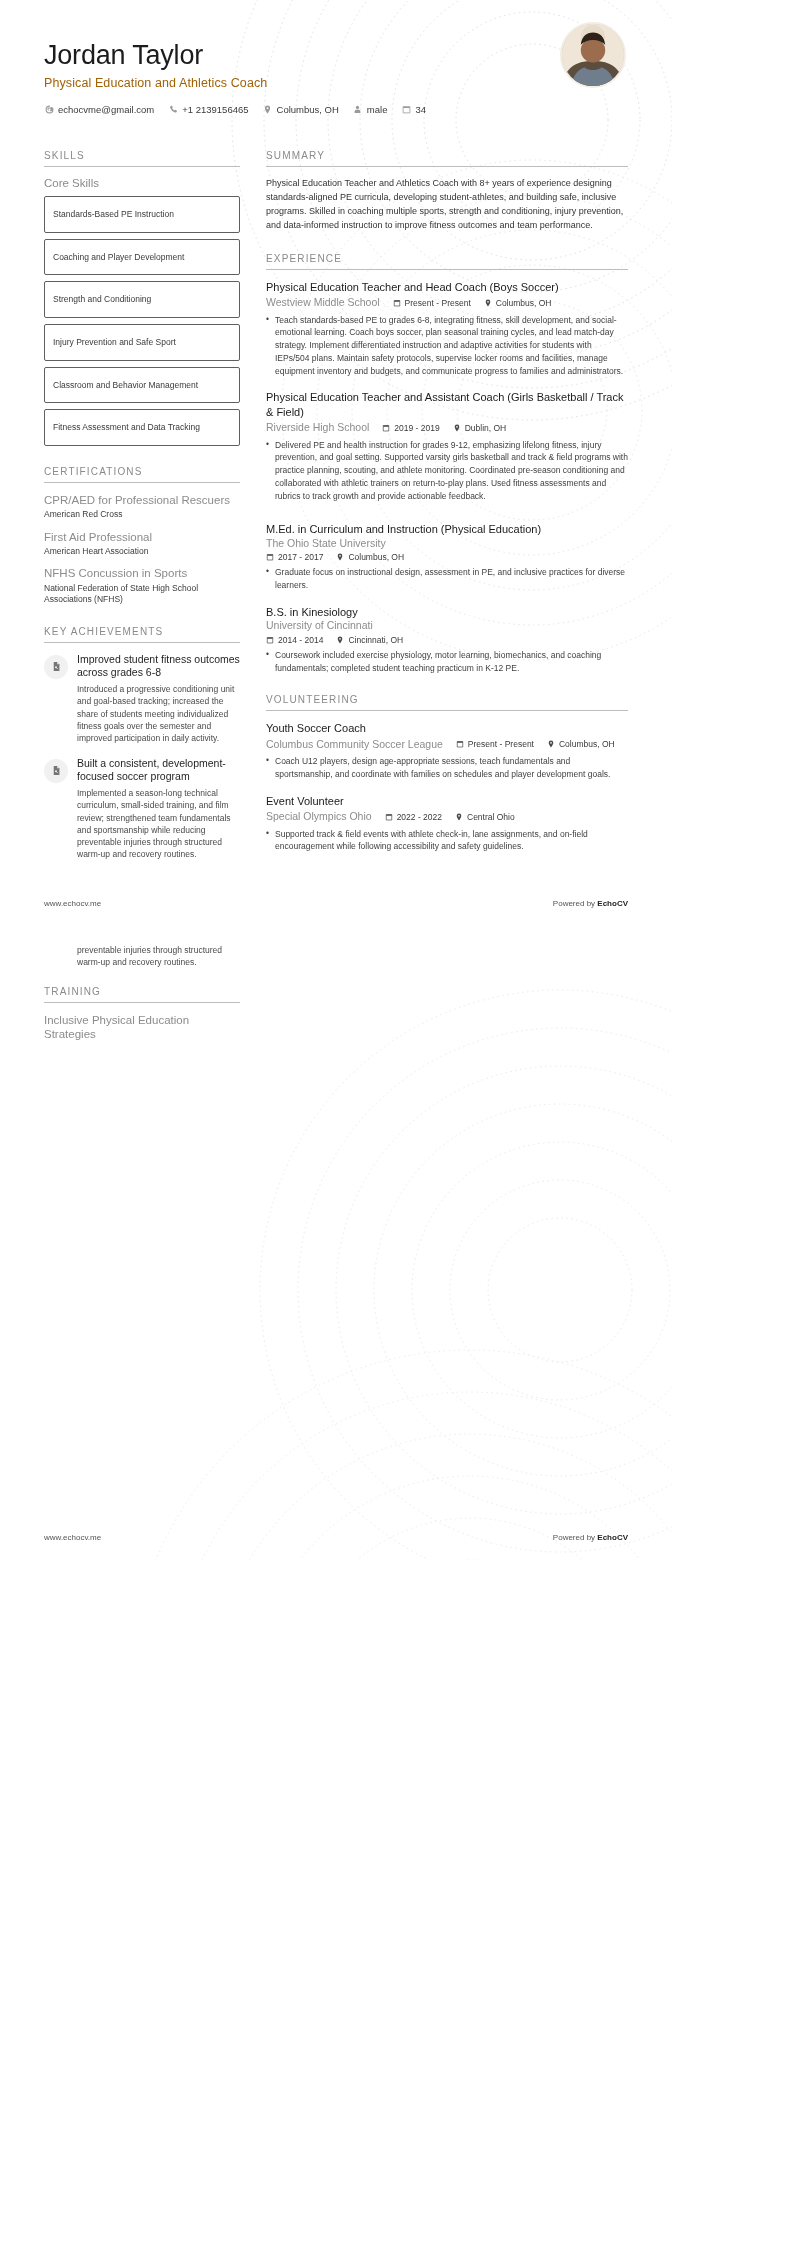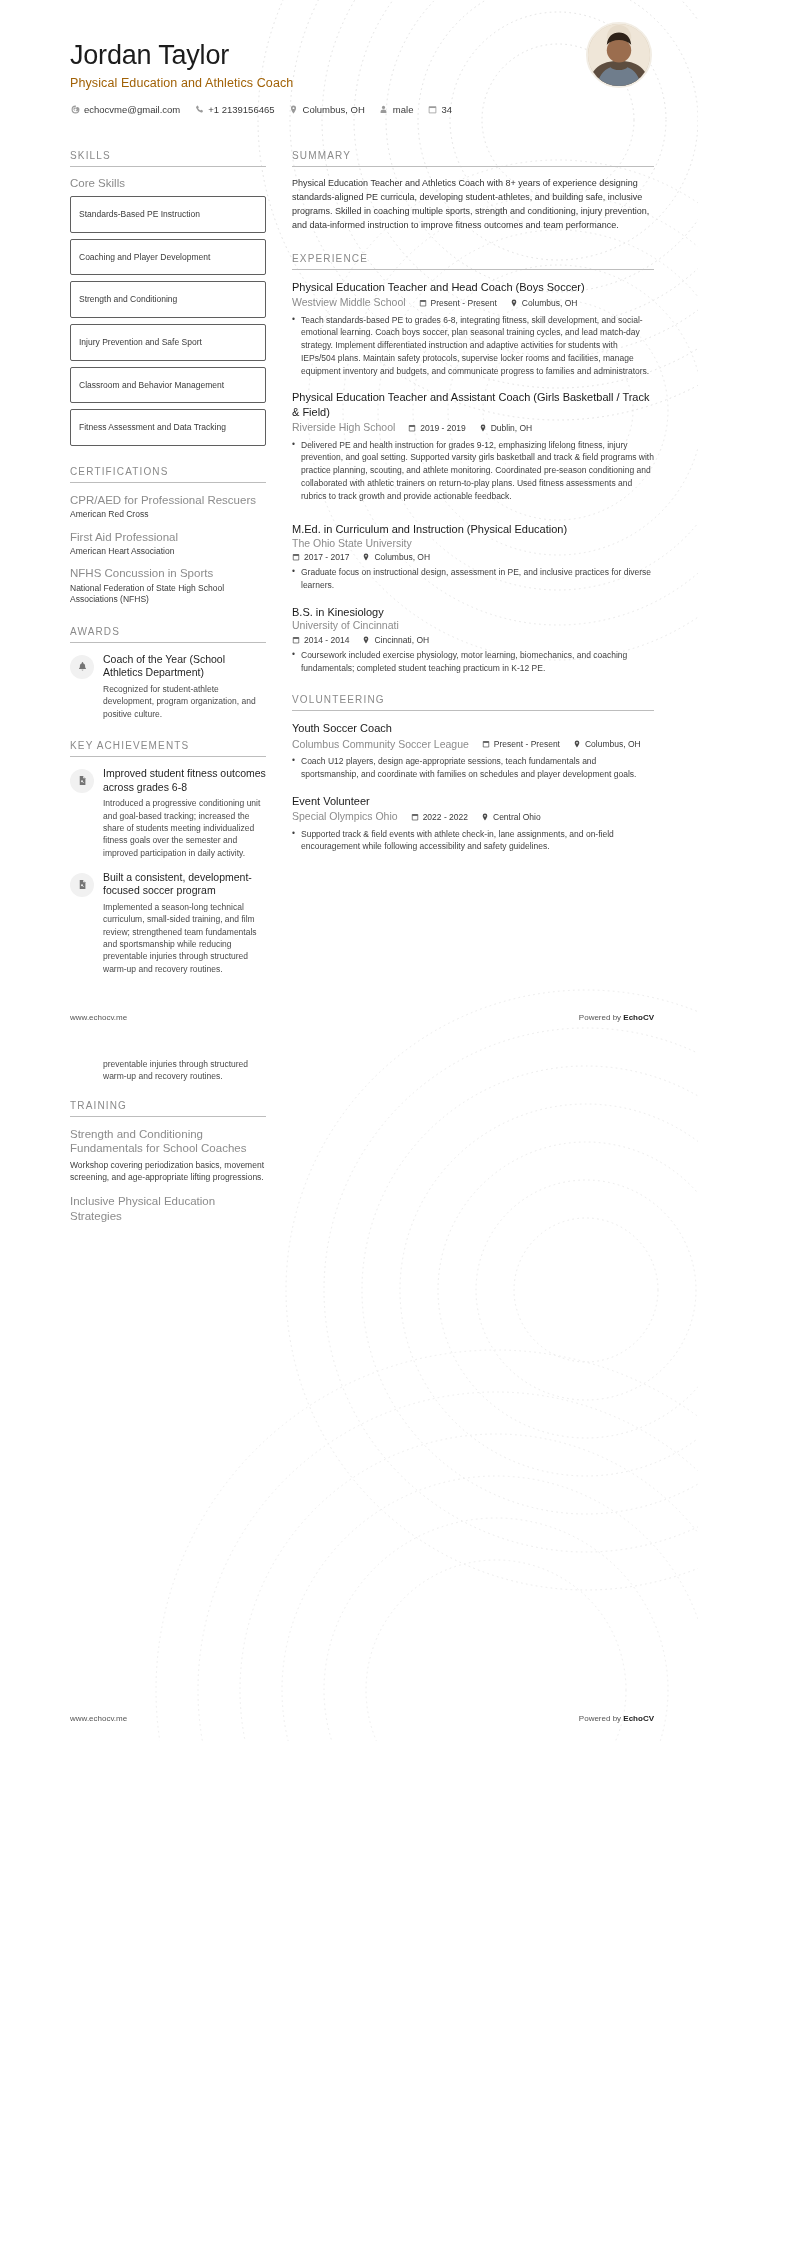--- a/index.html
+++ b/index.html
@@ -7,21 +7,20 @@
     width: 794px;
     background: #ffffff;
     font-family: "Liberation Sans", sans-serif;
     color: #2e2e2e;
   }
   .page {
     position: relative;
     width: 672px;
     background: #ffffff;
     overflow: hidden;
-    margin-left: 26px;
   }
   
   .rings {
     position: absolute;
     pointer-events: none;
     z-index: 0;
   }
   .rings svg { display: block; }
 
   .sheet {
@@ -399,34 +398,20 @@
           <div class="cert">
             <div class="cert-name">First Aid Professional</div>
             <div class="cert-issuer">American Heart Association</div>
           </div>
           <div class="cert">
             <div class="cert-name">NFHS Concussion in Sports</div>
             <div class="cert-issuer">National Federation of State High School Associations (NFHS)</div>
           </div>
         </div>
 
-        <div class="sec">
-          <div class="sec-title">AWARDS</div>
-          <div class="item-row">
-            <div class="item-badge">
-              <svg viewBox="0 0 16 16">
-                  <path d="M8 1.6a1 1 0 00-1 1v.5A3.8 3.8 0 004.2 6.8v2.4L3 11v.8h10V11l-1.2-1.8V6.8A3.8 3.8 0 009 3.1v-.5a1 1 0 00-1-1zM6.5 12.6a1.6 1.6 0 003 0z"></path>
-                </svg>
-            </div>
-            <div class="item-body">
-              <div class="item-title">Coach of the Year (School Athletics Department)</div>
-              <div class="item-desc">Recognized for student-athlete development, program organization, and positive culture.</div>
-            </div>
-          </div>
-        </div>
 
         <div class="sec">
           <div class="sec-title">KEY ACHIEVEMENTS</div>
           <div class="item-row">
             <div class="item-badge">
               <svg viewBox="0 0 16 16">
                   <path d="M4 1.4h5l3.2 3.2v10H4z"></path>
                   <path d="M9 1.4v3.2h3.2" fill="#f1f1f1"></path>
                   <circle cx="7.3" cy="9" r="1.5" fill="#f1f1f1"></circle>
                   <path d="M8.3 10l1.6 1.6" stroke="#f1f1f1" stroke-width="1" fill="none"></path>
@@ -626,24 +611,20 @@
         <div class="item-row" style="margin-bottom:16px;">
           <div class="item-badge" style="visibility:hidden;"></div>
           <div class="item-body">
             <div class="item-desc">preventable injuries through structured warm-up and recovery routines.</div>
           </div>
         </div>
 
         <div class="sec">
           <div class="sec-title">TRAINING</div>
           <div class="training">
-            <div class="training-name">Strength and Conditioning Fundamentals for School Coaches</div>
-            <div class="training-desc">Workshop covering periodization basics, movement screening, and age-appropriate lifting progressions.</div>
-          </div>
-          <div class="training">
             <div class="training-name">Inclusive Physical Education Strategies</div>
           </div>
         </div>
       </div>
       <div class="col-right"></div>
     </div>
 
     <div style="height:480px;"></div>
 
     <div class="page-footer" style="padding-bottom:18px;">

